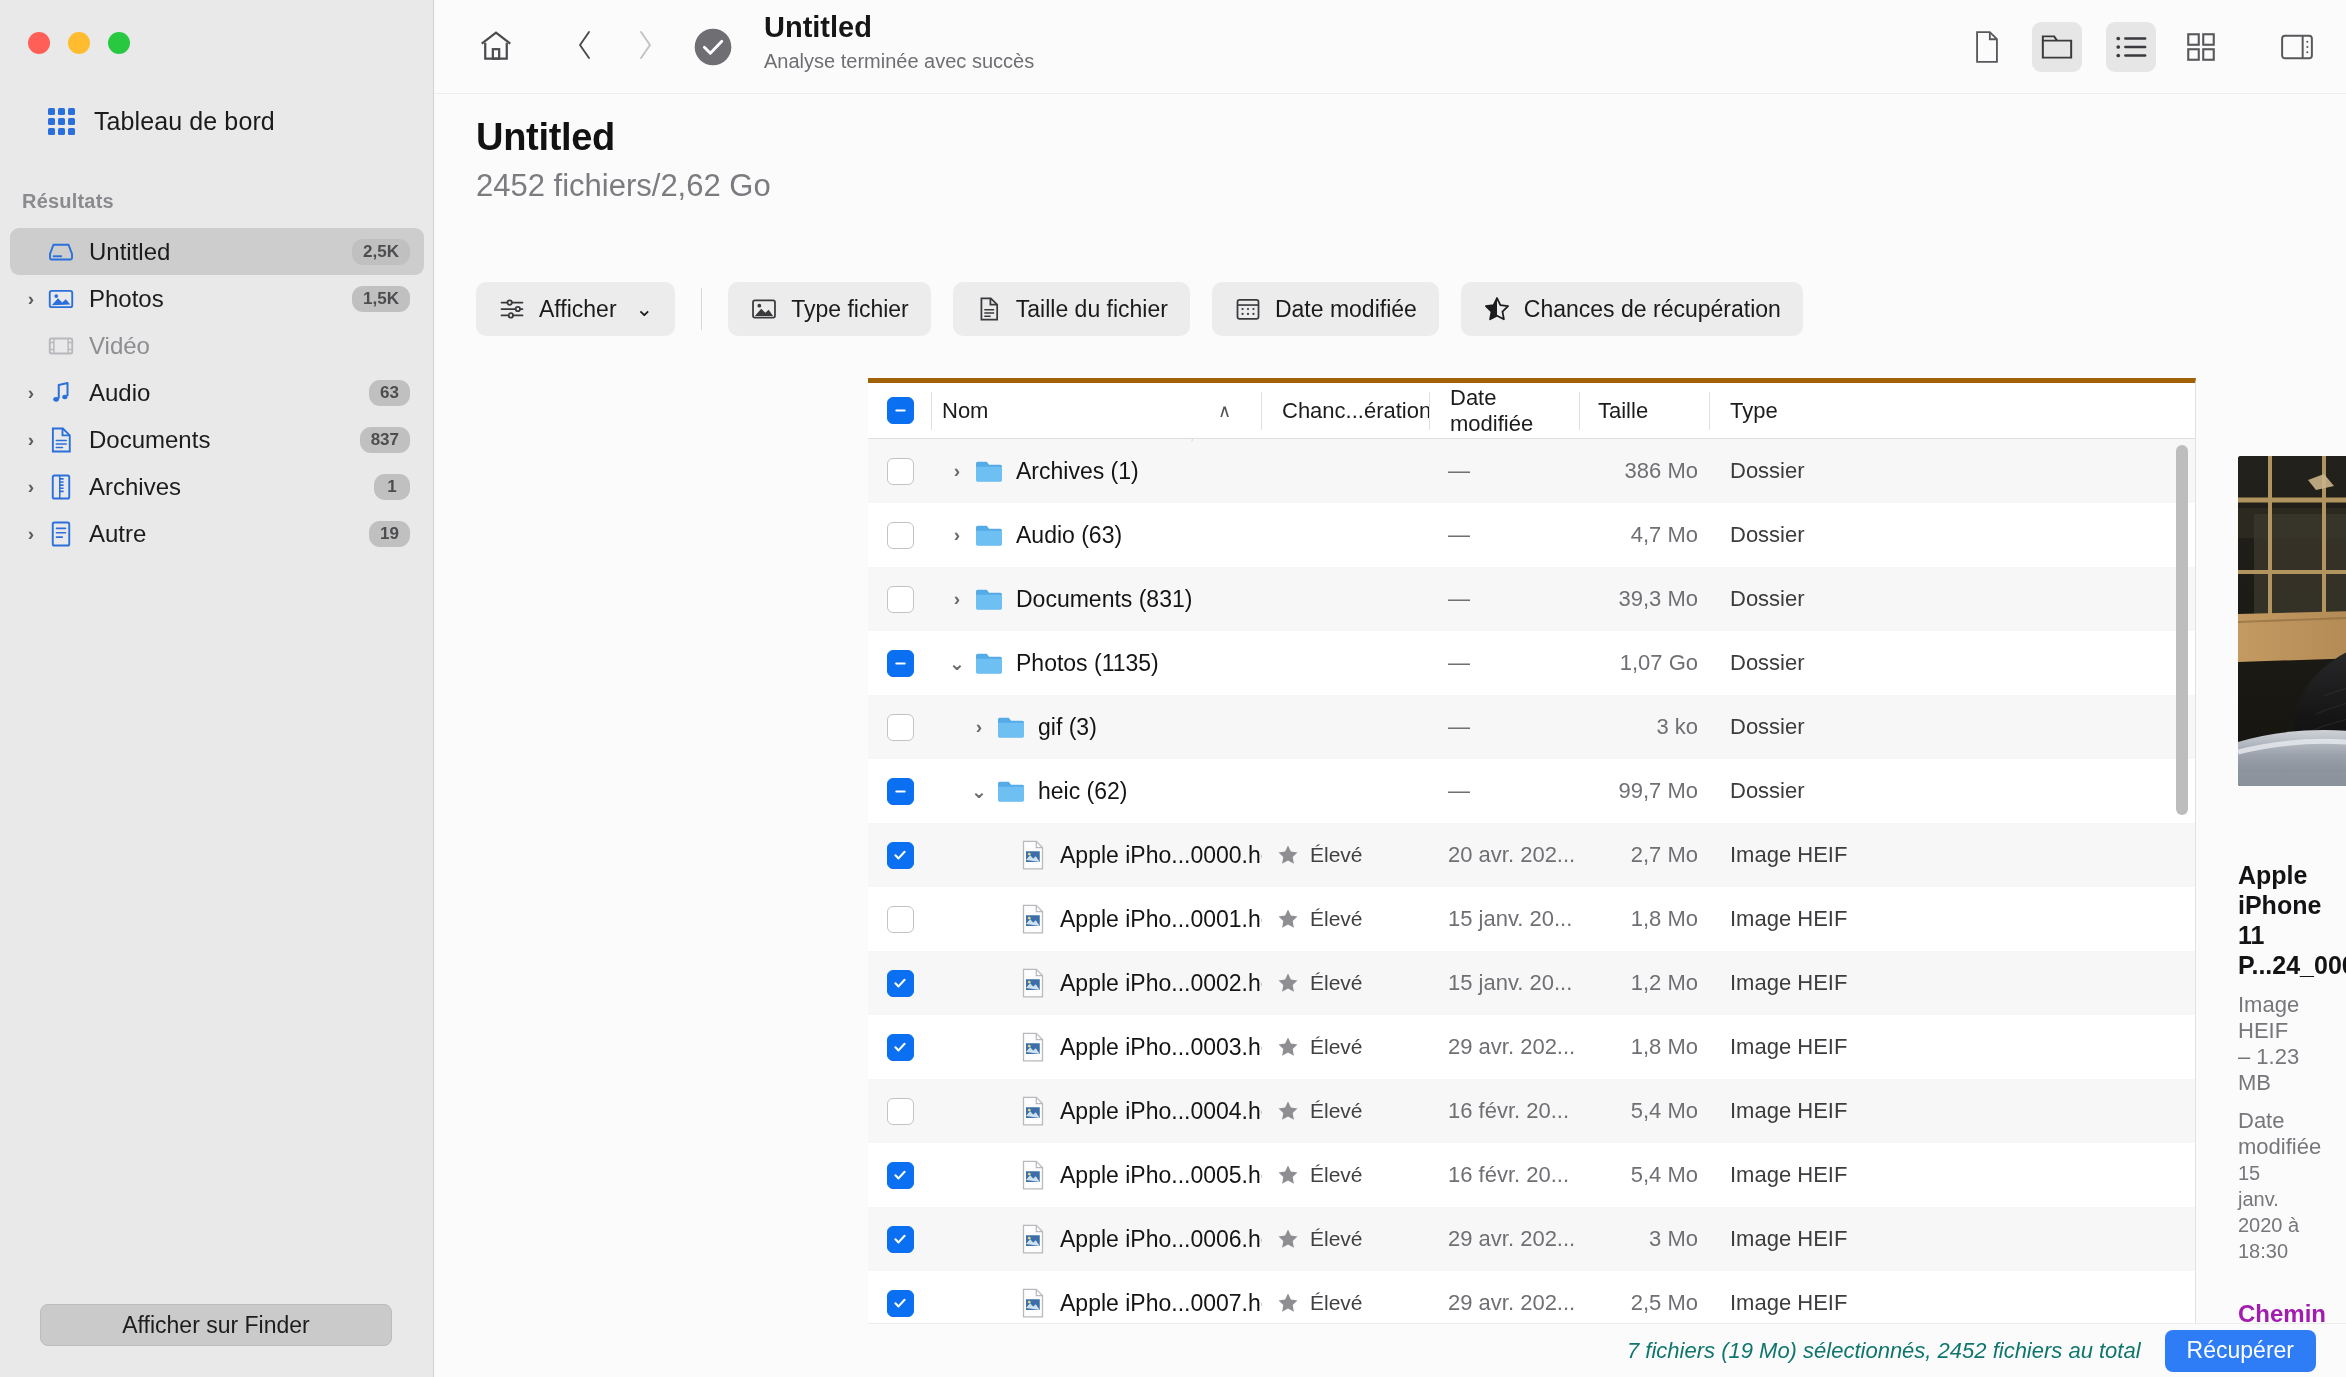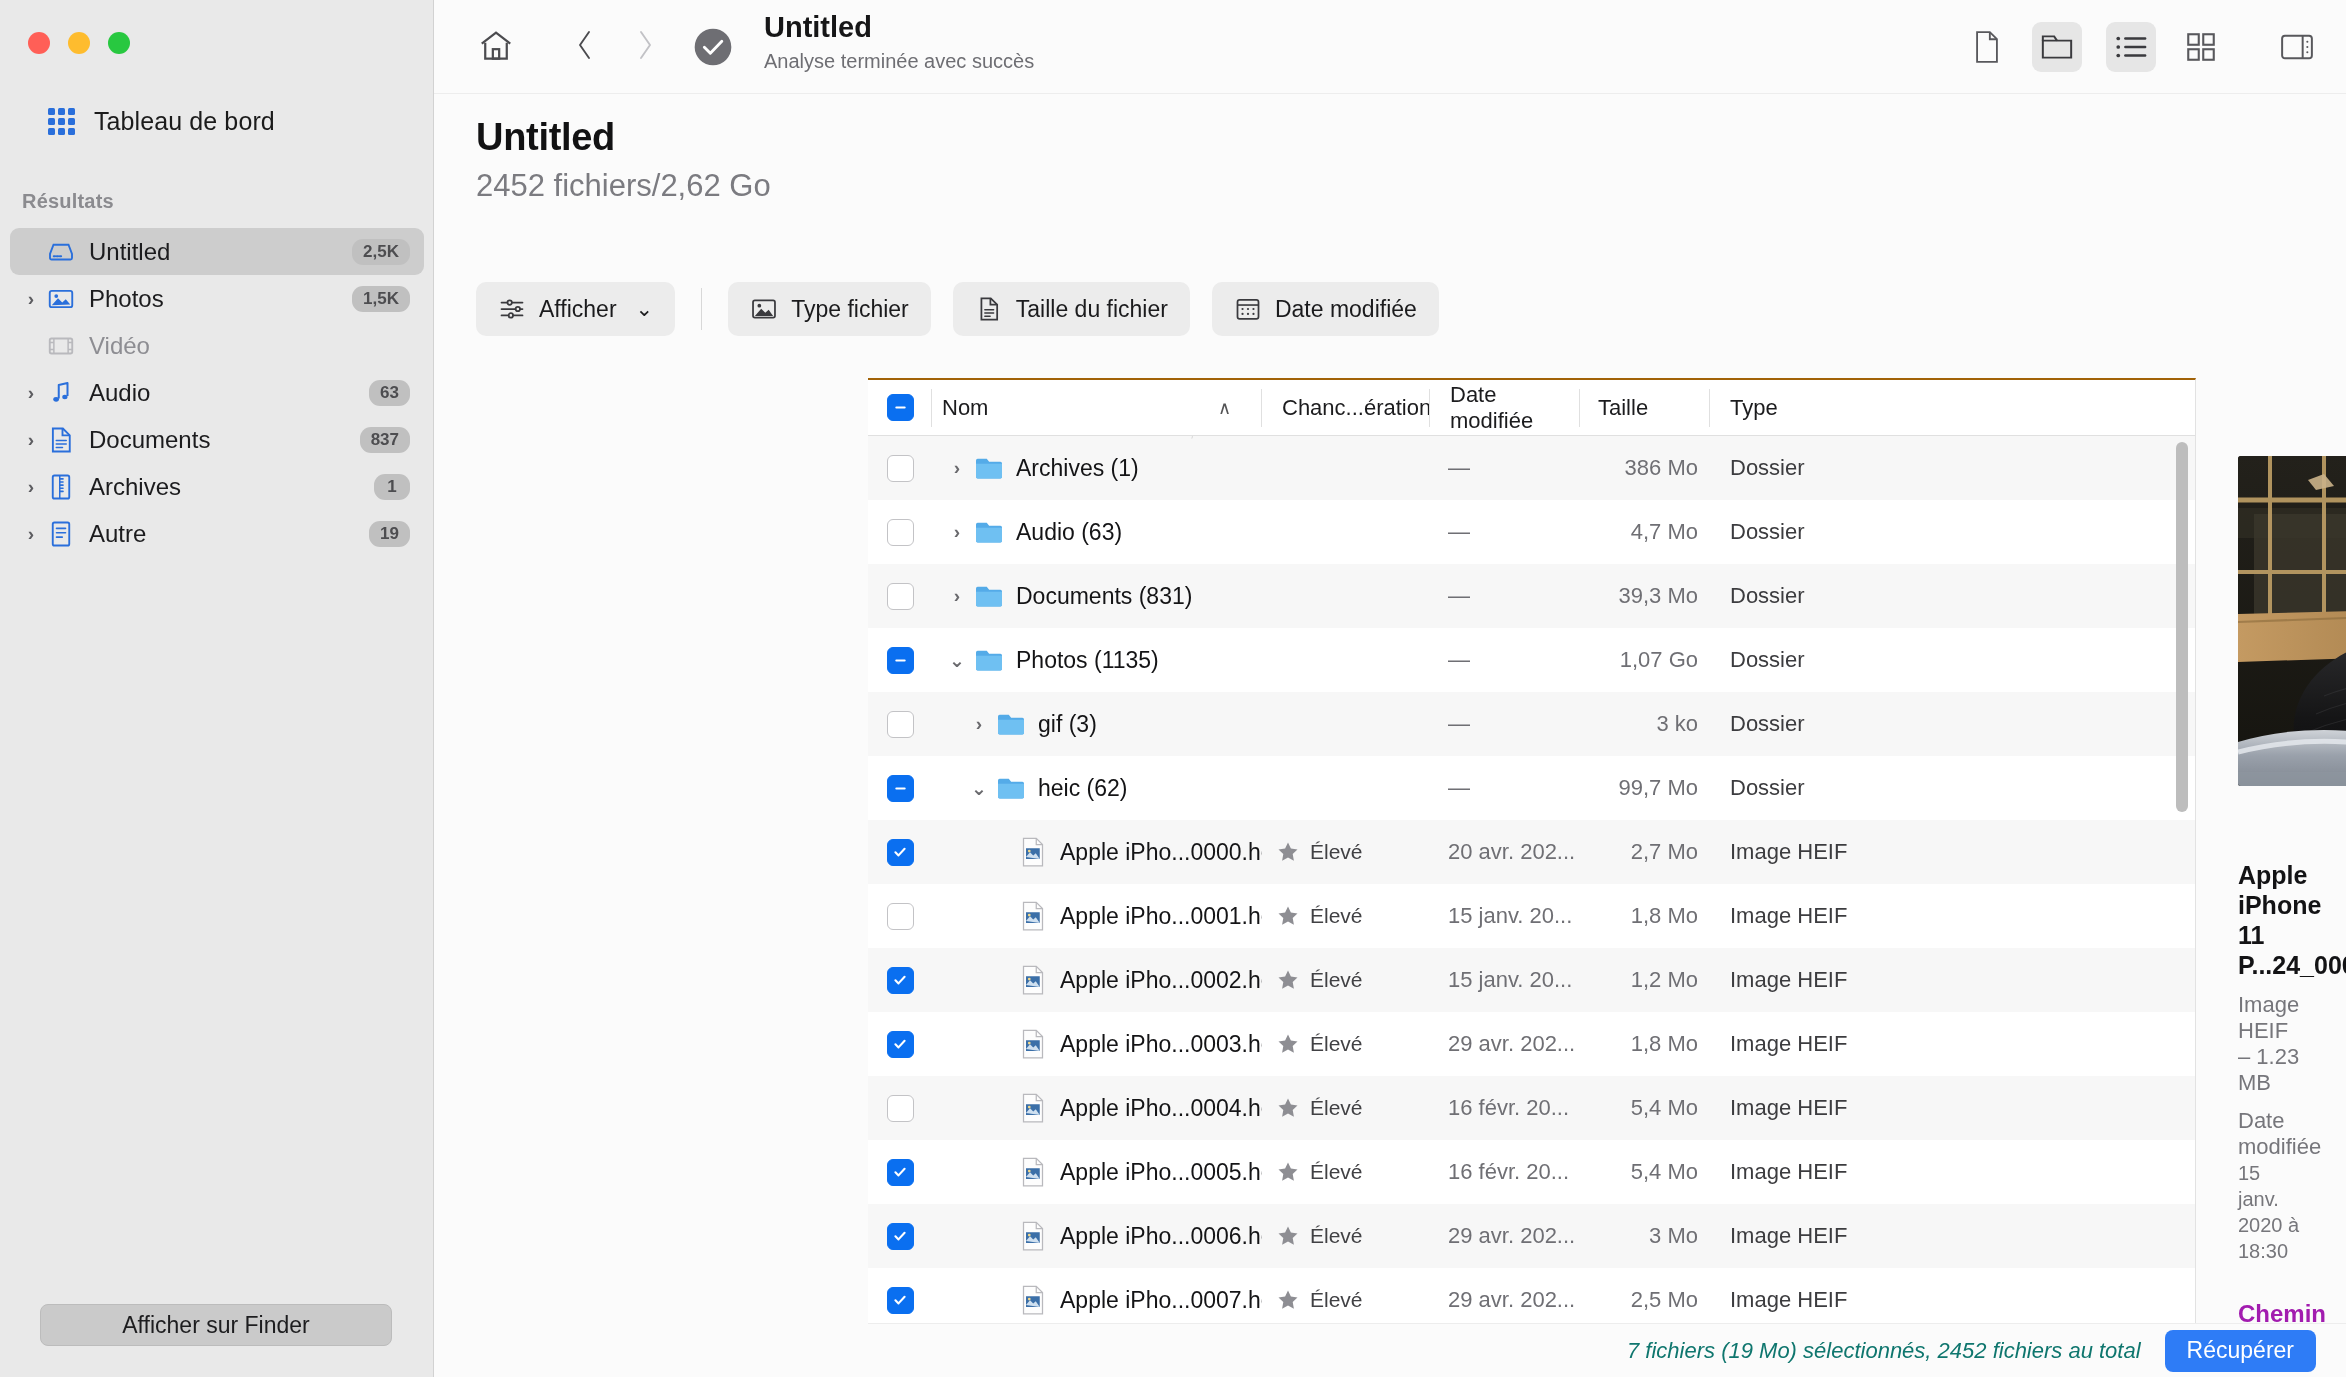--- a/index.html
+++ b/index.html
@@ -106,21 +106,21 @@
     height: 54px; border-radius: 10px; background: #ececec;
     display: flex; align-items: center; gap: 13px;
     padding: 0 22px; font-size: 23px; color: #1b1b1d; white-space: nowrap;
   }
   .chip-sep { width: 1px; height: 42px; background: #d8d8d8; margin: 0 26px; }
   .chip + .chip { margin-left: 22px; }
 
   
   #table-wrap {
     position: absolute; left: 434px; top: 378px; width: 1328px; bottom: 0;
-    background: #ffffff; border-top: 2px solid #a16207; border-right: 1px solid #e2e2e2;
+    background: #ffffff; border-top: 5px solid #a16207; border-right: 1px solid #e2e2e2;
     overflow: hidden;
   }
   #table-head {
     position: relative; height: 56px; background: #ffffff;
     border-bottom: 1px solid #e0e0e0; display: flex; align-items: center;
     z-index: 3;
   }
   .th { font-size: 22px; color: #1c1c1e; position: relative; height: 56px; display: flex; align-items: center; }
   .th .vdiv { position: absolute; right: 0; top: 9px; height: 38px; width: 1px; background: #e0e0e0; }
   #th-check { width: 64px; justify-content: center; }
@@ -446,20 +446,29 @@
                 <circle cx="7.3" cy="12" r=".95"></circle>
                 <circle cx="12" cy="12" r=".95"></circle>
                 <circle cx="16.7" cy="12" r=".95"></circle>
                 <circle cx="7.3" cy="16.2" r=".95"></circle>
                 <circle cx="12" cy="16.2" r=".95"></circle>
                 <circle cx="16.7" cy="16.2" r=".95"></circle>
               </g>
             </svg>
           </span>
           <span>Date modifiée</span>
+        </div>
+        <div class="chip">
+          <span style="display:flex;align-items:center;justify-content:center">
+            <svg width="28" height="28" viewBox="0 0 24 24">
+              <path d="M12 2.6l2.9 6.1 6.6.9-4.8 4.6 1.2 6.6L12 17.7 6.1 20.8l1.2-6.6L2.5 9.6l6.6-.9z" fill="none" stroke="#1b1b1d" stroke-width="1.5" stroke-linejoin="round"></path>
+              <path d="M12 2.6 12 17.7 6.1 20.8l1.2-6.6L2.5 9.6l6.6-.9z" fill="#1b1b1d" stroke="none"></path>
+            </svg>
+          </span>
+          <span>Chances de récupération</span>
         </div>
       </div>
 
     <div id="table-wrap">
       <div id="ghost-row">Restructuré · 2030 fichiers/2,5 Go</div>
       <div id="table-head">
         <div class="th" id="th-check">
           <span class="cb mixed">
             <svg width="15" height="15" viewBox="0 0 16 16">
                 <path d="M3.5 8h9" stroke="#fff" stroke-width="2.1" stroke-linecap="round"></path>

